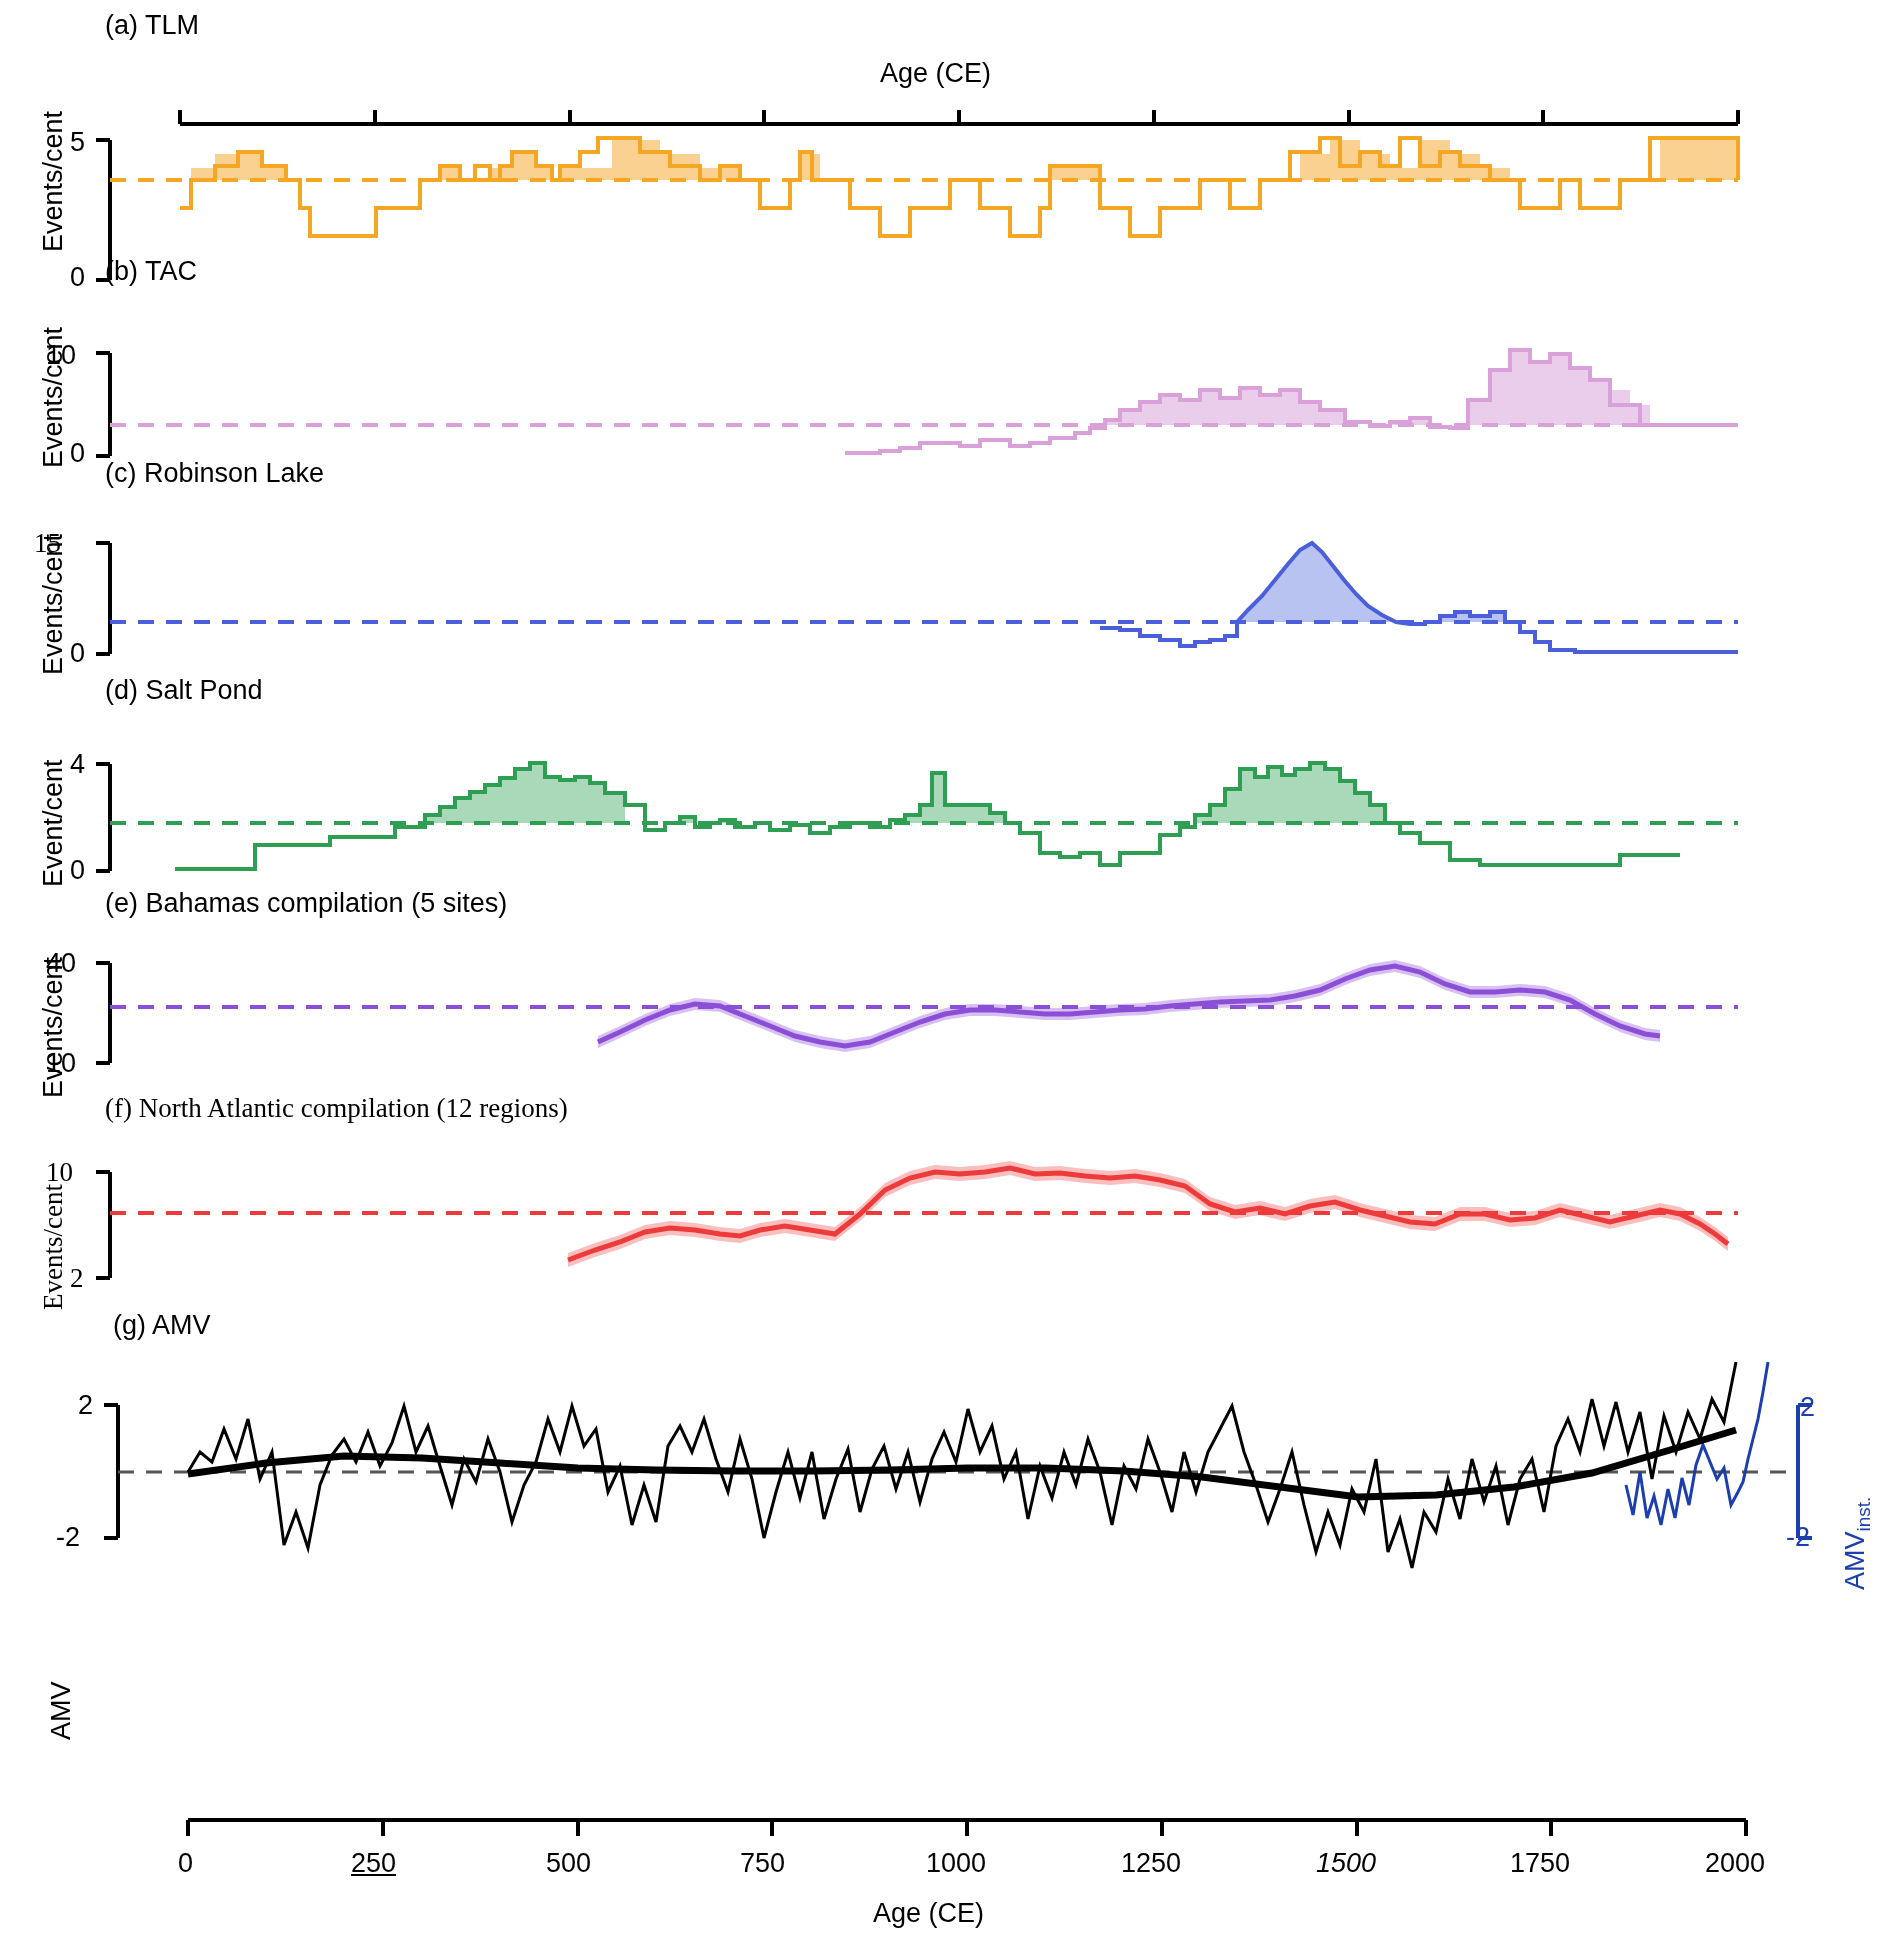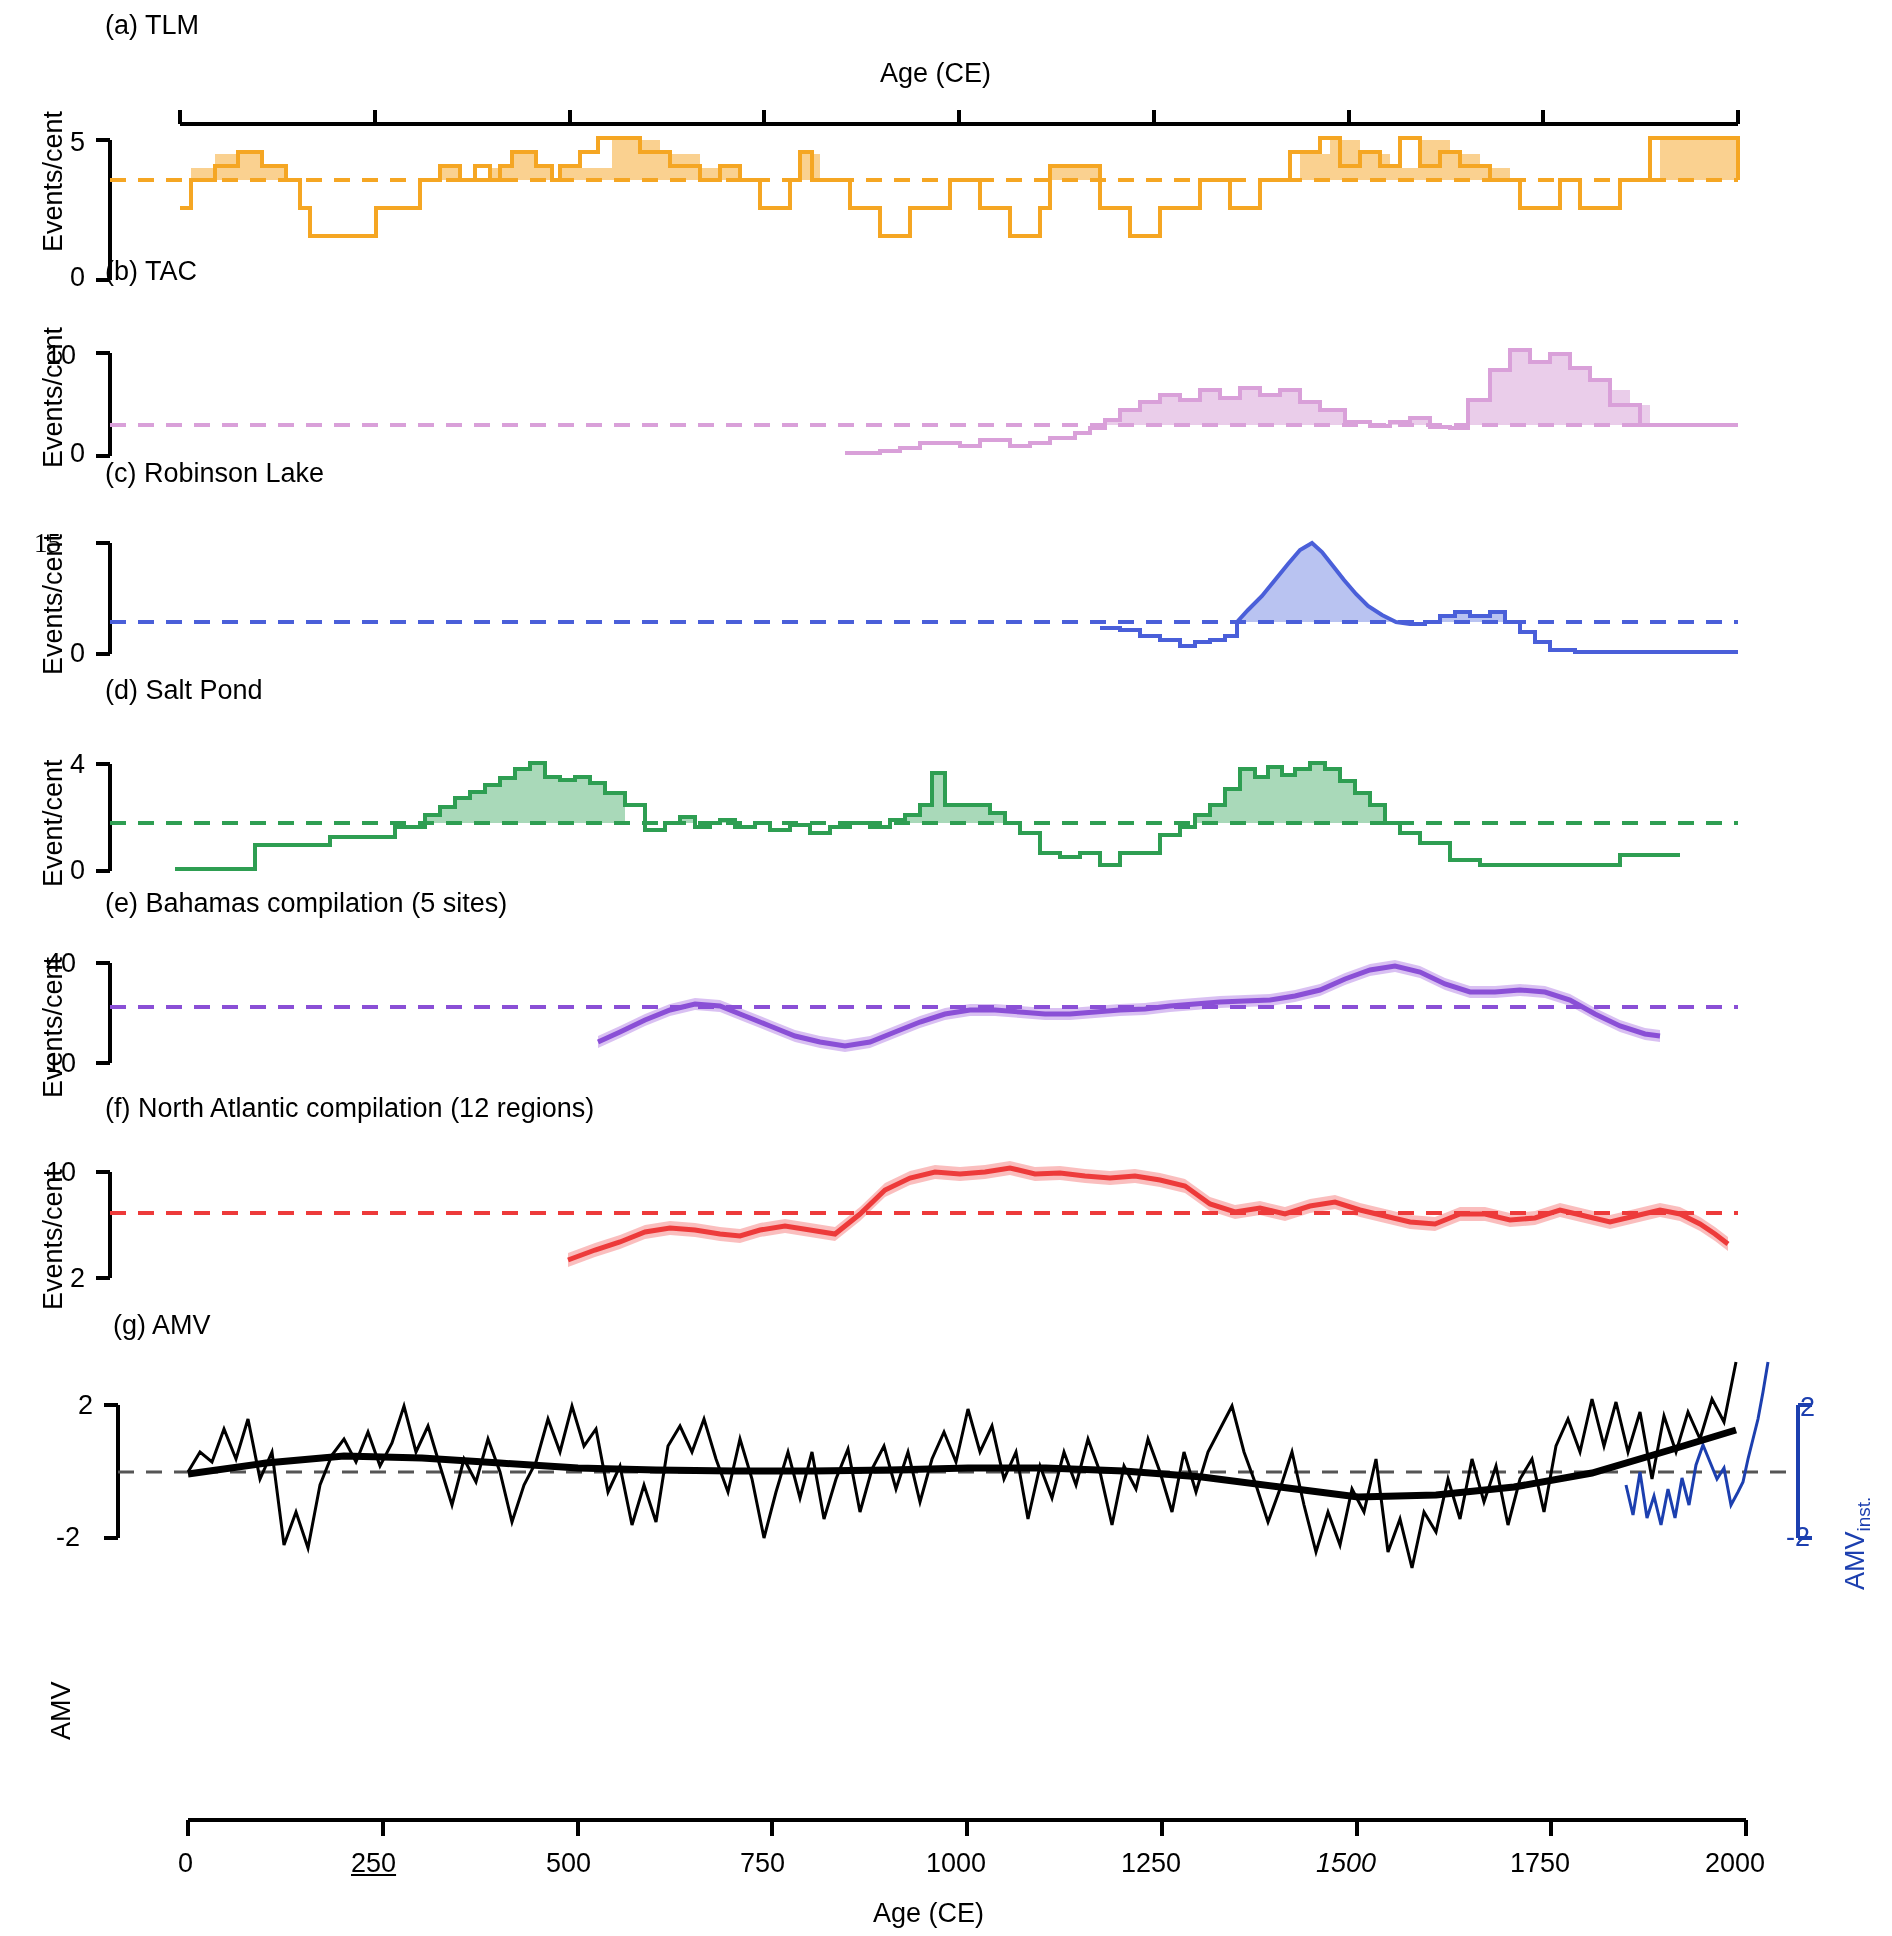--- a/index.html
+++ b/index.html
@@ -136,21 +136,21 @@
       </g>
       <g>
         <path fill="#B98CE8" fill-opacity="0.55" stroke="none" d="M598,168 L620,158 L645,146 L670,136 L695,130 L720,132 L745,142 L770,152 L795,162 L820,168 L845,172 L870,168 L895,158 L920,148 L945,140 L970,136 L995,136 L1020,138 L1045,140 L1070,140 L1095,138 L1120,136 L1145,135 L1170,132 L1195,130 L1220,128 L1245,127 L1270,126 L1295,122 L1320,116 L1345,105 L1370,96 L1395,92 L1420,98 L1445,110 L1470,118 L1495,118 L1520,116 L1545,118 L1570,126 L1595,140 L1620,152 L1645,160 L1660,162
              L1660,150 L1645,148 L1620,140 L1595,128 L1570,114 L1545,106 L1520,104 L1495,106 L1470,106 L1445,98 L1420,86 L1395,80 L1370,84 L1345,93 L1320,104 L1295,110 L1270,114 L1245,115 L1220,116 L1195,118 L1170,120 L1145,123 L1120,124 L1095,126 L1070,128 L1045,128 L1020,126 L995,124 L970,124 L945,128 L920,136 L895,146 L870,156 L845,160 L820,156 L795,150 L770,140 L745,130 L720,120 L695,118 L670,124 L645,134 L620,146 L598,156 Z"></path>
         <path fill="none" stroke="#8A4FD6" stroke-width="5" d="M598,162 L620,152 L645,140 L670,130 L695,124 L720,126 L745,136 L770,146 L795,156 L820,162 L845,166 L870,162 L895,152 L920,142 L945,134 L970,130 L995,130 L1020,132 L1045,134 L1070,134 L1095,132 L1120,130 L1145,129 L1170,126 L1195,124 L1220,122 L1245,121 L1270,120 L1295,116 L1320,110 L1345,99 L1370,90 L1395,86 L1420,92 L1445,104 L1470,112 L1495,112 L1520,110 L1545,112 L1570,120 L1595,134 L1620,146 L1645,154 L1660,156"></path>
         <line x1="110" y1="127" x2="1738" y2="127" stroke="#8A4FD6" stroke-width="4" stroke-dasharray="16 12"></line>
       </g>
     </svg>
   </div>
 
-  <div class="panel" style="top:1085px;height:215px;">
+  <div class="panel" style="top:1085px;height:215px;font-family:Liberation Serif, serif;">
     <div class="panel-title" style="left:105px;top:8px;">(f) North Atlantic compilation (12 regions)</div>
     <div class="ylabel" style="left:38px;top:225px;">Events/cent</div>
     <div class="tick-label" style="left:46px;top:72px;">10</div>
     <div class="tick-label" style="left:70px;top:178px;">2</div>
     <svg class="plotsvg" width="1892" height="215" style="left:0;top:0;">
       <g stroke="#000" stroke-width="4" fill="none">
         <line x1="110" y1="87" x2="110" y2="193"></line>
         <line x1="110" y1="87" x2="96" y2="87"></line>
         <line x1="110" y1="193" x2="96" y2="193"></line>
       </g>

